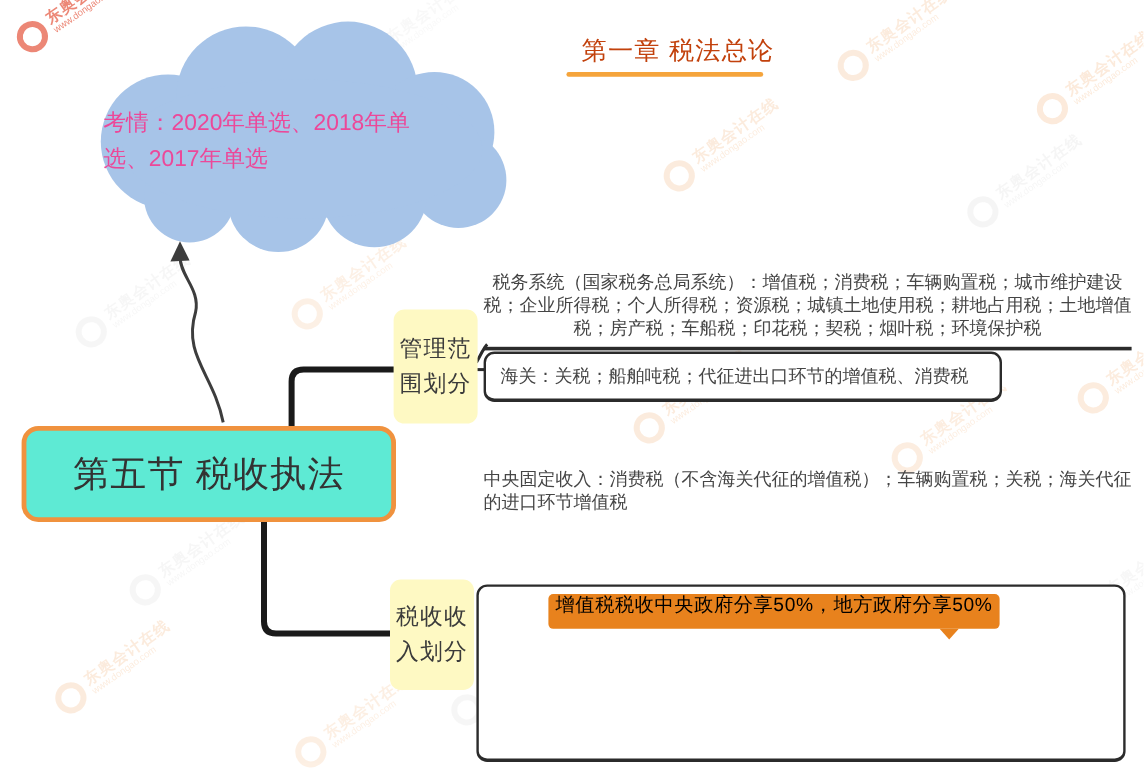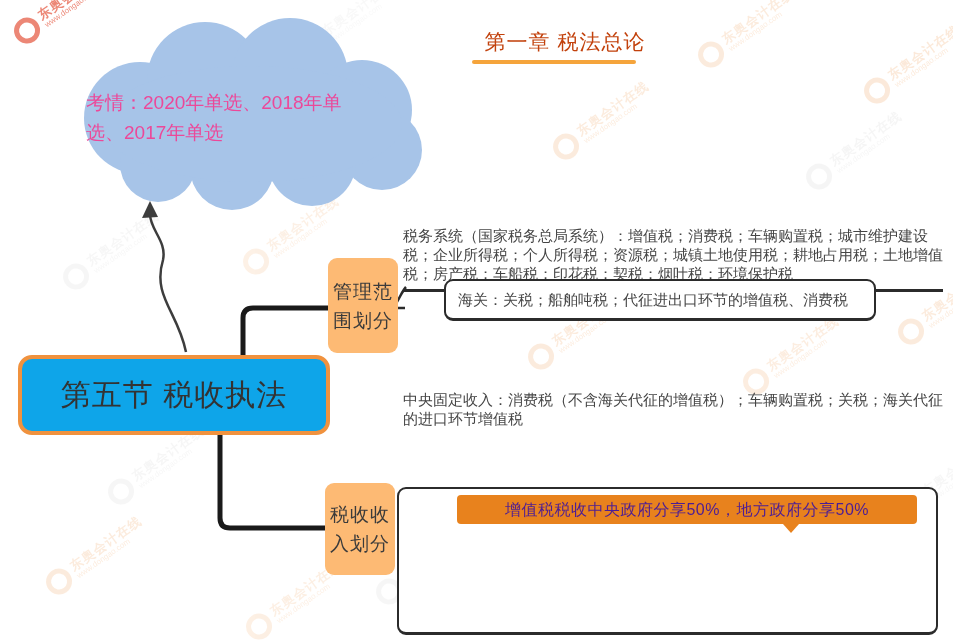--- a/index.html
+++ b/index.html
@@ -18,48 +18,48 @@
   
   .page-title{top:28px;left:400px;width:330px;text-align:center;font-size:21px;color:#c2410c;letter-spacing:1px;z-index:3;}
   .title-underline{top:60px;left:472px;width:164px;height:4px;background:#f5a43b;border-radius:2px;z-index:3;}
   
   .cloud-svg{top:0;left:0;z-index:2;}
   .cloud-text{top:88px;left:86px;width:282px;font-size:19px;line-height:30px;color:#ec4899;z-index:3;}
   
   .lines{position:absolute;inset:0;z-index:2;}
   
   .root-box{
-    top:355px;left:18px;width:304px;height:72px;background:#0ea5e9;
+    top:355px;left:18px;width:304px;height:72px;background:#5eead4;
     border:4px solid #f0923e;border-radius:14px;z-index:3;
     display:flex;align-items:center;justify-content:center;
     font-size:30px;color:#333333;letter-spacing:1px;
   }
   
   .topic{
-    background:#fdba74;border-radius:9px;color:#3b3b3b;z-index:3;
+    background:#fef9c3;border-radius:9px;color:#3b3b3b;z-index:3;
     font-size:19px;line-height:29px;text-align:center;
     display:flex;align-items:center;justify-content:center;
     width:70px;letter-spacing:1px;
   }
   .topic-1{top:258px;left:328px;height:95px;}
   .topic-2{top:483px;left:325px;height:92px;justify-content:flex-end;}
   
   .leaf{font-size:15px;line-height:19px;color:#454545;z-index:3;}
   .leaf-underlined{border-bottom:3px solid #2b2b2b;}
   .leaf-boxed{border:2px solid #2b2b2b;border-bottom-width:3px;border-radius:9px;background:#fff;}
-  .n-taxsys{top:226px;left:403px;width:540px;padding-bottom:6px;}
-  .n-customs{top:279px;left:403px;width:404px;padding:9px 12px;margin-left:41px;}
+  .n-taxsys{top:226px;left:403px;width:540px;padding-bottom:6px;text-align:center;}
+  .n-customs{top:293px;left:403px;width:404px;padding:9px 12px;}
   .n-central{top:390px;left:403px;width:540px;}
   .n-local{top:432px;left:397px;width:513px;padding:7px 12px;}
   .n-shared{top:487px;left:397px;width:513px;padding:5px 12px 8px 12px;min-height:130px;}
   .n-shared .shared-text{margin-top:10px;font-size:14.5px;line-height:24px;}
   
   .banner{
-    position:relative;margin:1px auto 0 46px;width:460px;height:29px;background:#e8821d;border-radius:4px;
-    color:#4c1d95;font-size:16px;display:flex;align-items:center;justify-content:center;
+    position:relative;margin:1px auto 0 46px;width:376px;height:29px;background:#e8821d;border-radius:4px;
+    color:#000000;font-size:16px;display:flex;justify-content:center;
     letter-spacing:0.5px;
   }
   .banner .pointer{
     position:absolute;bottom:-9px;left:326px;width:0;height:0;
     border-left:8px solid transparent;border-right:8px solid transparent;border-top:9px solid #e8821d;
   }
 </style>
 </head>
 <body>
 

